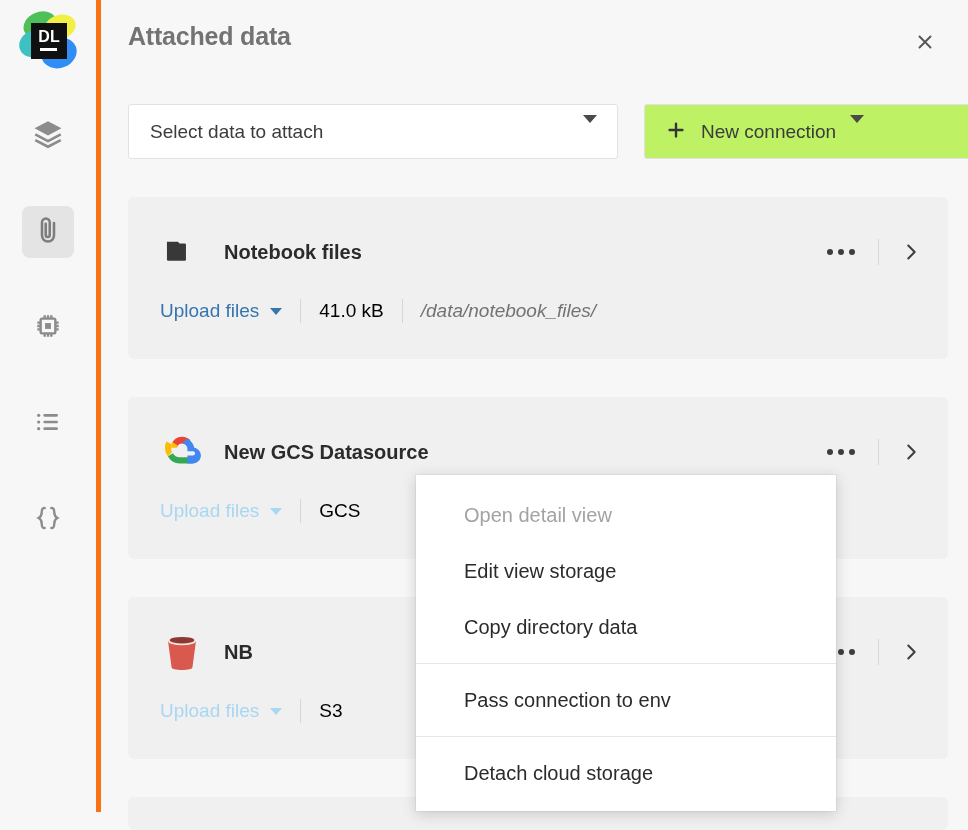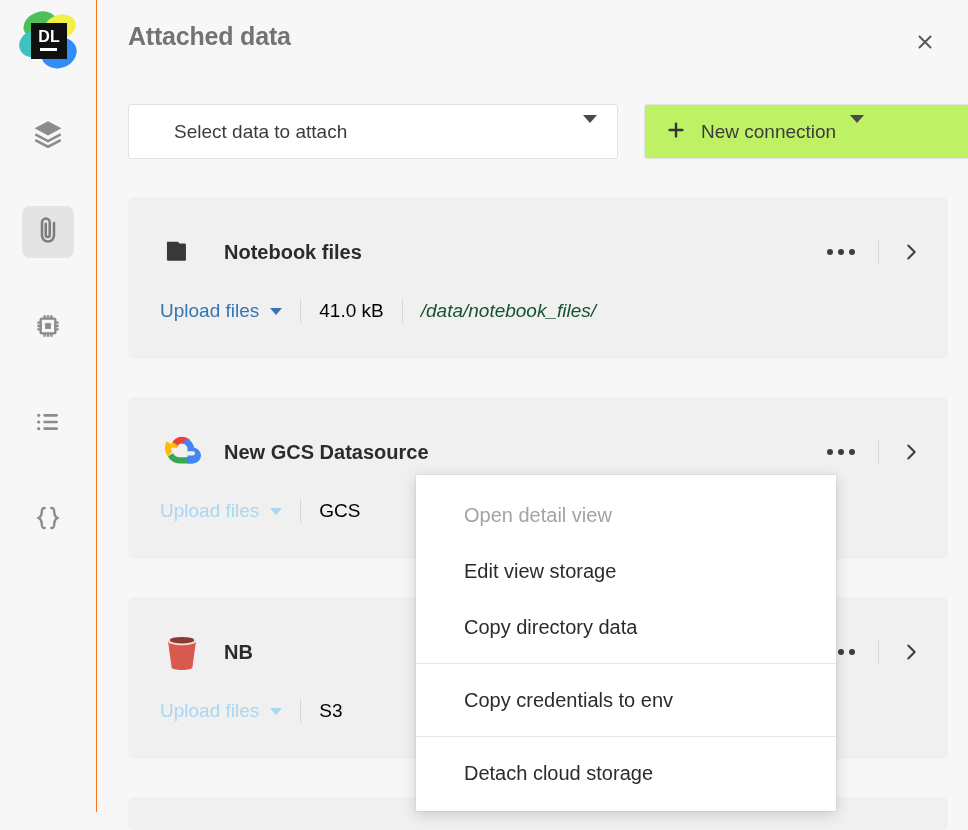--- a/index.html
+++ b/index.html
@@ -15,21 +15,21 @@
     overflow: hidden;
     position: relative;
   }
 
   
   #rail {
     position: absolute;
     left: 0; top: 0;
     width: 96px; height: 812px;
     background: #f7f7f7;
-    border-right: 1px solid #f97316;
+    border-right: 5px solid #f97316;
   }
   #logo {
     position: absolute;
     left: 14px; top: 8px;
     width: 68px; height: 68px;
   }
   .rail-btn {
     position: absolute;
     left: 22px;
     width: 52px; height: 52px;
@@ -58,21 +58,21 @@
 
   
   #select-data {
     position: absolute;
     left: 128px; top: 104px;
     width: 490px; height: 55px;
     background: #ffffff;
     border: 1px solid #e2e2e2;
     border-radius: 3px;
     box-sizing: border-box;
-    display: flex; align-items: center; padding-left: 24px;
+    display: flex; align-items: center;
   }
   #select-data .lbl {
     margin-left: 21px;
     font-size: 19px;
     color: #3c3c3c;
   }
   #select-data .caret { position: absolute; right: 20px; }
 
   #new-conn {
     position: absolute;
@@ -179,21 +179,21 @@
   .meta-div {
     width: 1px; height: 24px;
     background: #d6d6d6;
     margin: 0 18px;
   }
   .meta {
     font-size: 19px;
     color: #000000;
     white-space: nowrap;
   }
-  .meta.path { font-style: italic; color: #14532d; }
+  .meta.path { font-style: italic; color: #737373; }
 
   
   #ctx-menu {
     position: absolute;
     left: 416px; top: 475px;
     width: 420px;
     background: #ffffff;
     box-shadow: 0 3px 14px rgba(0,0,0,0.17), 0 0 0 1px rgba(0,0,0,0.04);
     z-index: 50;
     padding: 12px 0 10px 0;
@@ -409,16 +409,16 @@
   </div>
 </div>
 
 <div class="card" style="top:797px; height:33px"></div>
 
 <div id="ctx-menu">
   <div class="mi disabled">Open detail view</div>
   <div class="mi">Edit view storage</div>
   <div class="mi">Copy directory data</div>
   <div class="msep"></div>
-  <div class="mi">Copy credentials to env</div>
+  <div class="mi">Pass connection to env</div>
   <div class="msep"></div>
   <div class="mi">Detach cloud storage</div>
 </div>
 
 </body></html>

